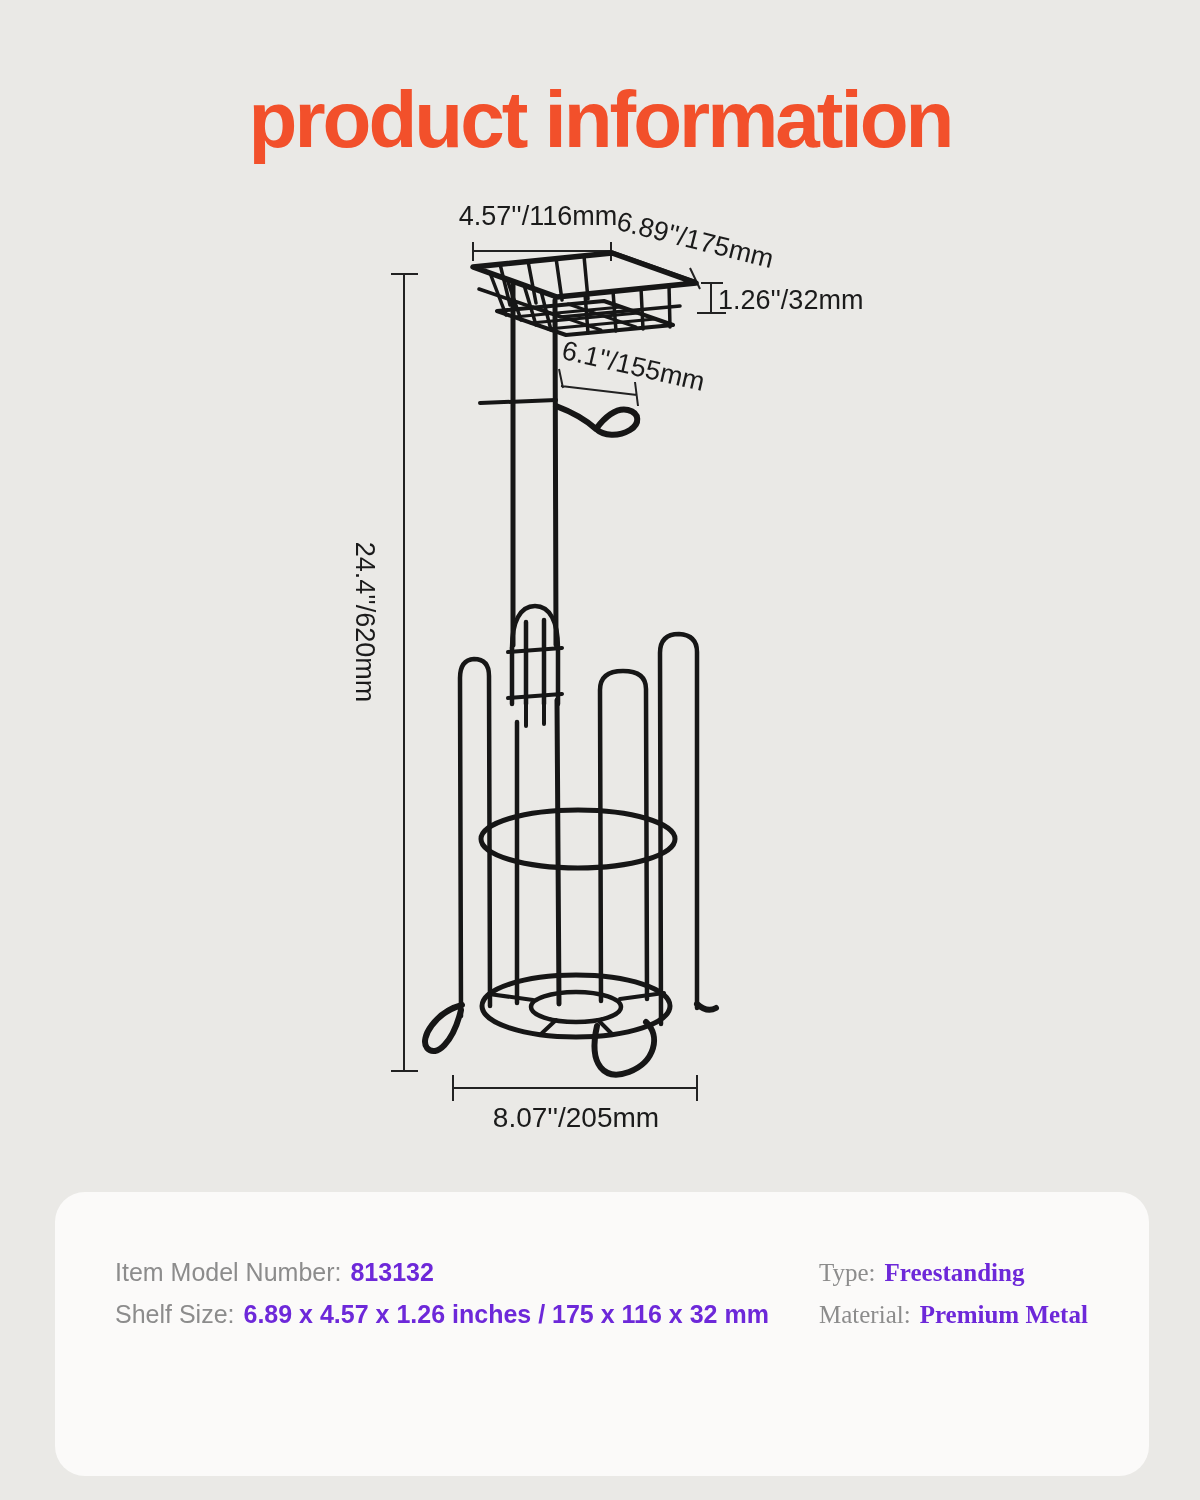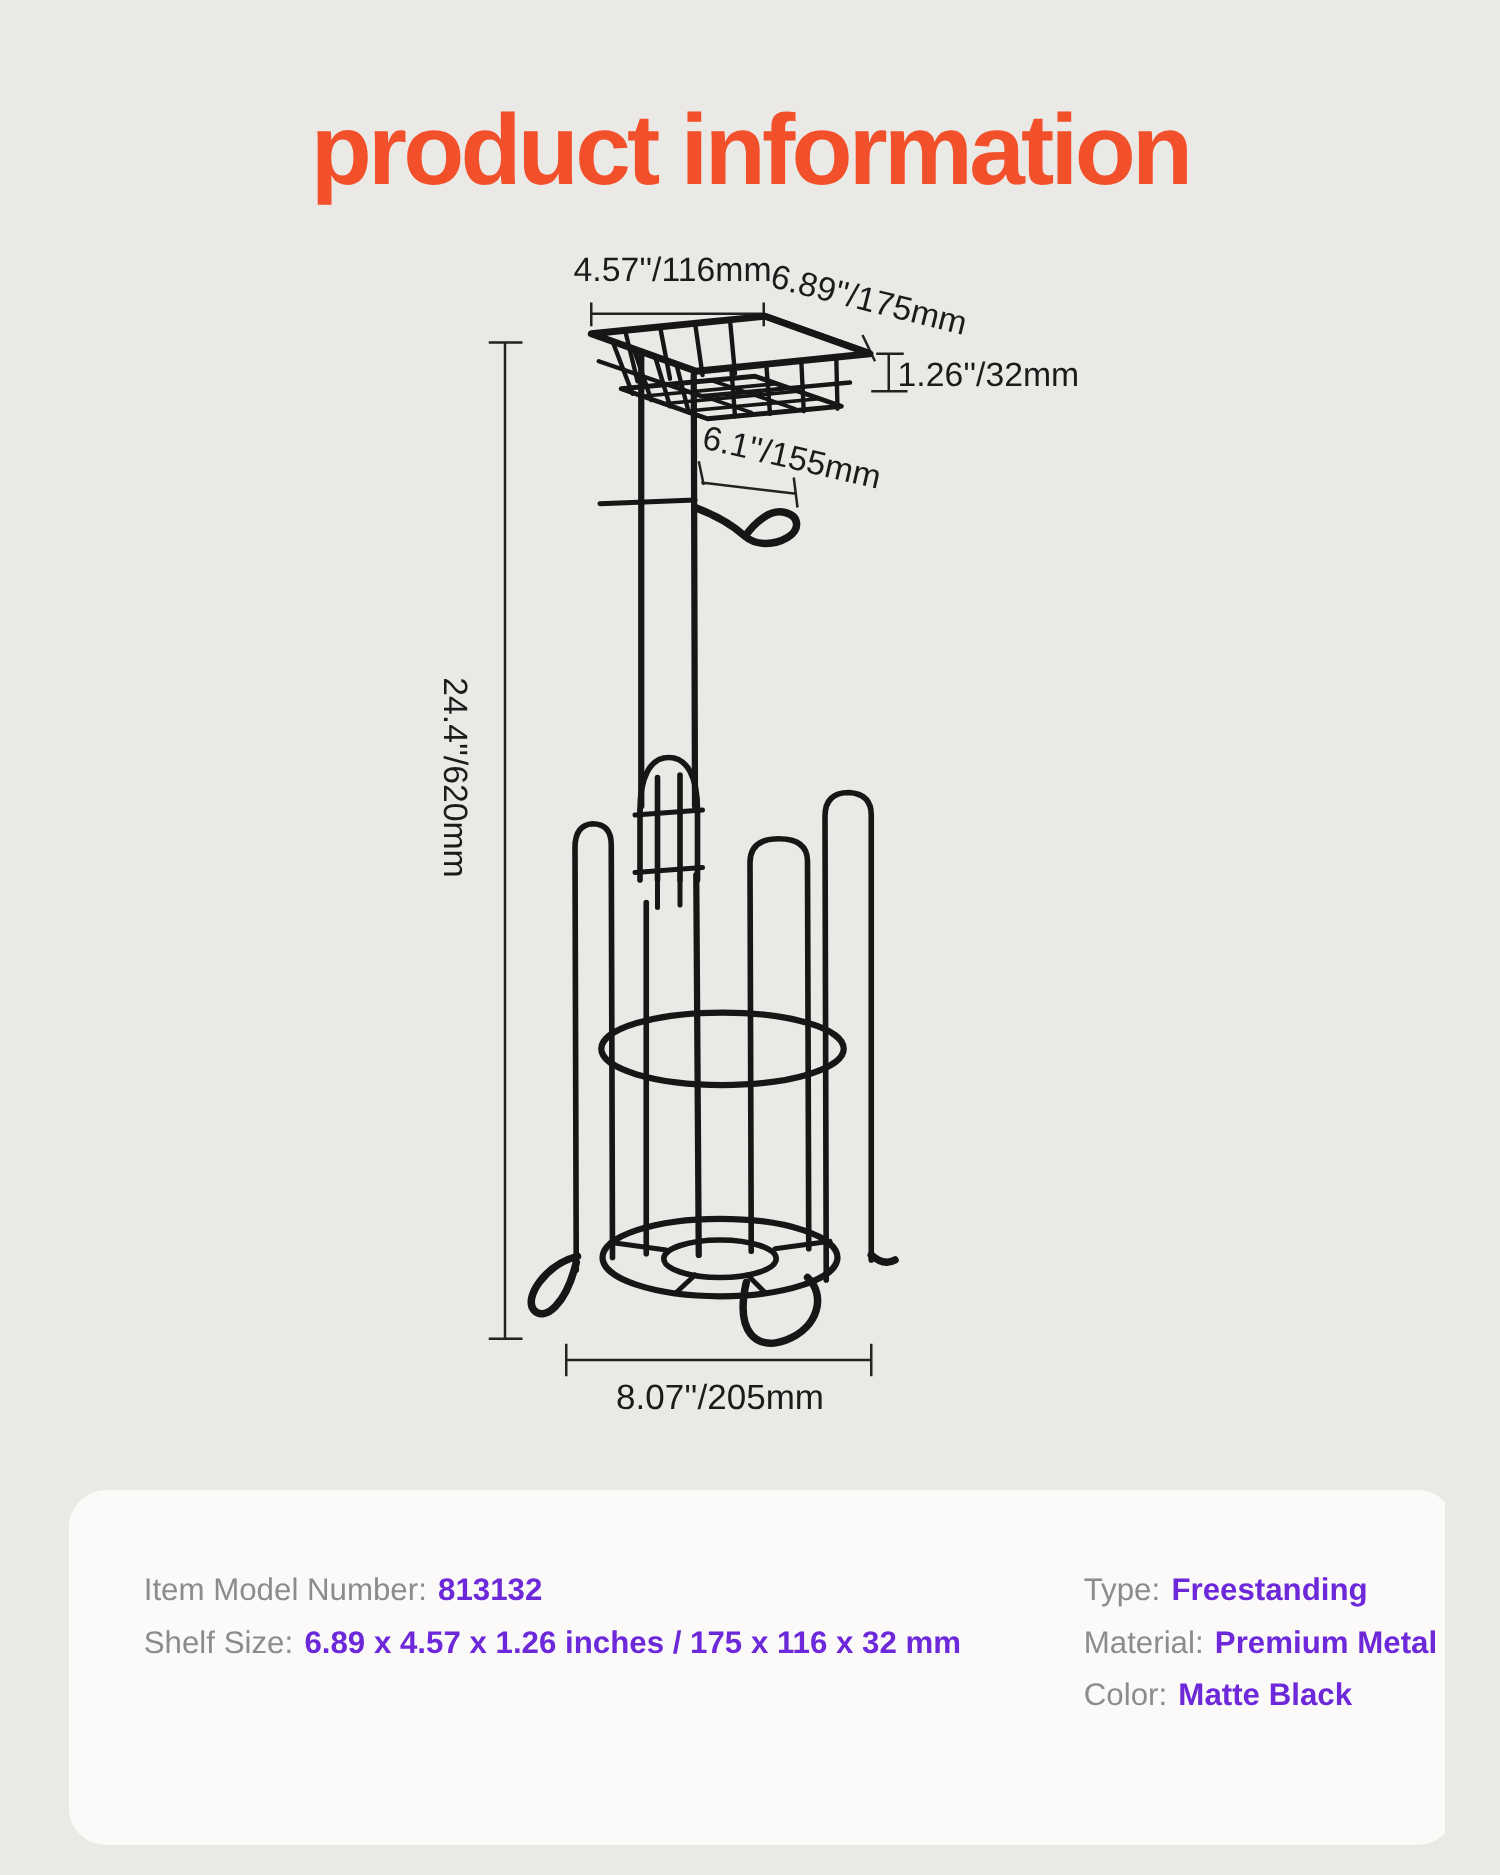--- a/index.html
+++ b/index.html
@@ -13,24 +13,24 @@
   
   .dim{position:absolute;color:#1B1B1B;font-size:27px;white-space:nowrap;}
   .dim-a{left:538px;top:216px;transform:translate(-50%,-50%);}
   .dim-b{left:621px;top:206px;transform:rotate(14deg);transform-origin:0 0;}
   .dim-c{left:718px;top:285px;}
   .dim-d{left:566px;top:335px;transform:rotate(13deg);transform-origin:0 0;}
   .dim-e{left:364px;top:622px;transform:translate(-50%,-50%) rotate(90deg);}
   .dim-f{left:576px;top:1118px;transform:translate(-50%,-50%);font-size:28px;text-align:right;}
   
   .card{position:absolute;left:55px;top:1192px;width:1094px;height:284px;
-        background:#FBFAF9;border-radius:30px;padding-left:15px;}
+        background:#FBFAF9;border-radius:30px;}
   .col{position:absolute;top:66px;display:flex;flex-direction:column;gap:13px;}
   .col-left{left:60px;}
-  .col-right{left:812px;}
+  .col-right{left:764px;font-family:Liberation Serif, serif;}
   .row{display:flex;align-items:baseline;font-size:25px;line-height:29px;white-space:nowrap;}
   .row .label{color:#8C8C8C;margin-right:9px;}
   .row .value{color:#6d28d9;font-weight:700;}
 </style>
 </head>
 <body>
 
 <div class="stage">
 
   <div class="title">product information</div>
@@ -123,20 +123,16 @@
     </div>
     <div class="col col-right">
       <div class="row">
         <span class="label">Type:</span>
         <span class="value">Freestanding</span>
       </div>
       <div class="row">
         <span class="label">Material:</span>
         <span class="value">Premium Metal</span>
       </div>
-      <div class="row">
-        <span class="label">Color:</span>
-        <span class="value">Matte Black</span>
-      </div>
     </div>
   </div>
 
 </div>
 
 </body></html>

